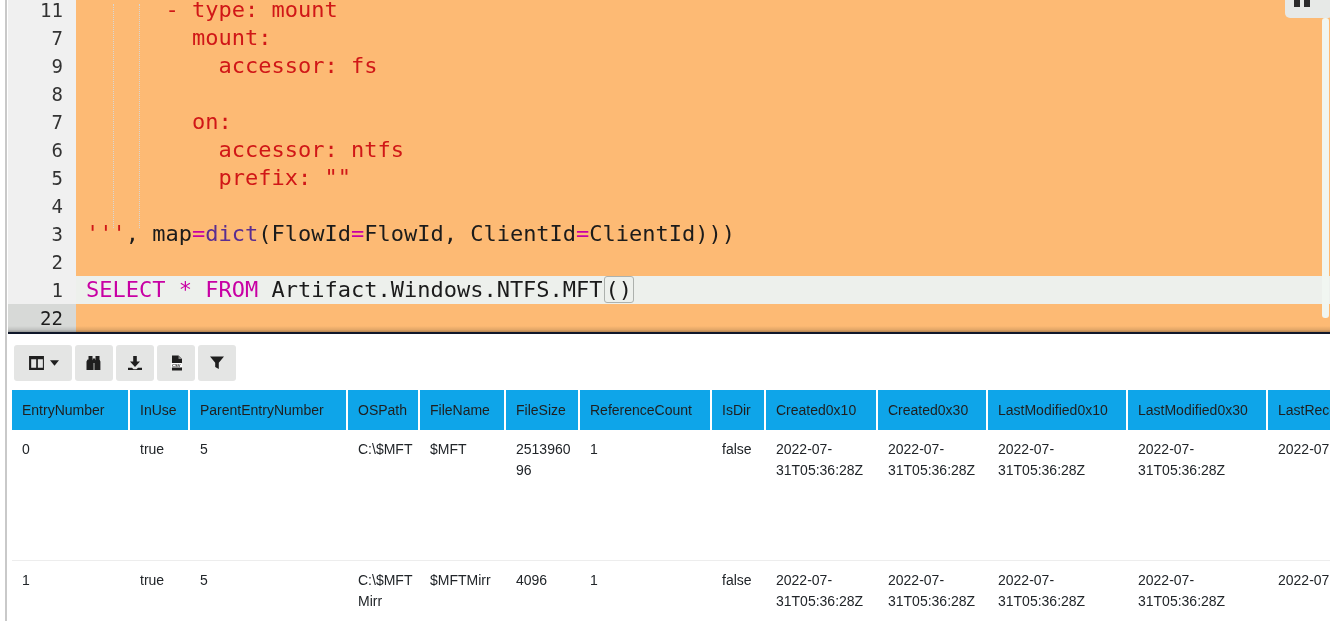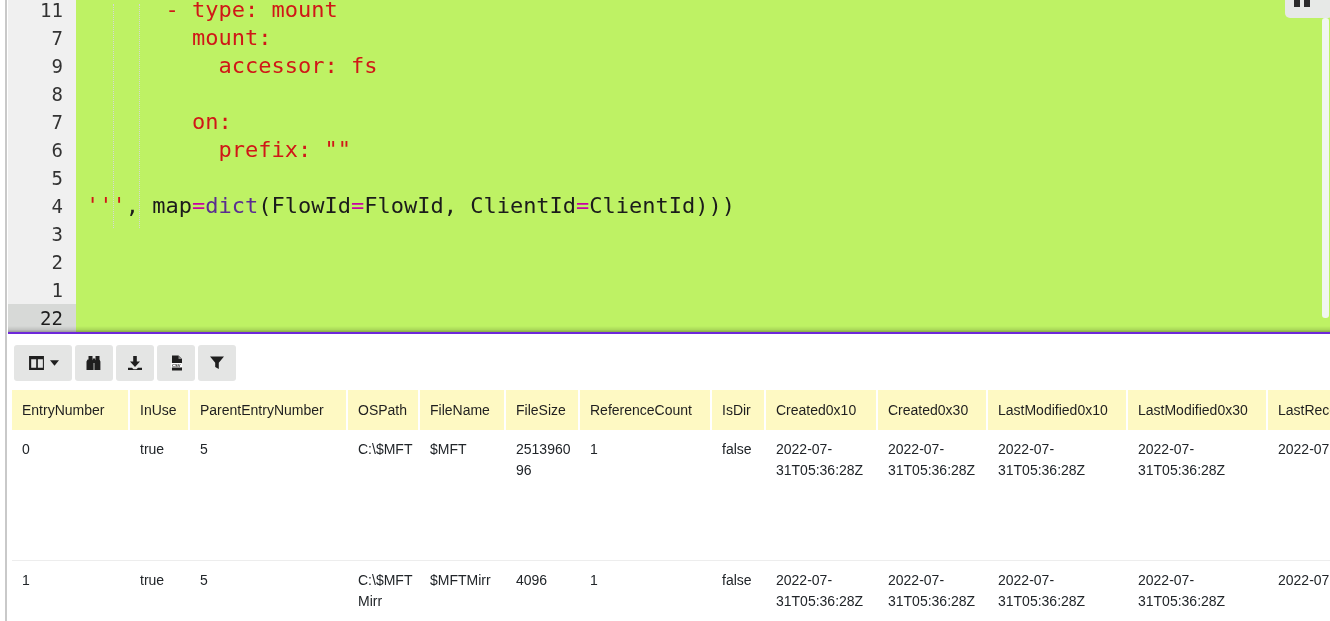--- a/index.html
+++ b/index.html
@@ -1,22 +1,22 @@
 <!DOCTYPE html>
 <html style="--str: #d01717; --kw: #c800a4; --fn: #5b2d90; --plain: #1b1b1b;"><head>
 <meta charset="utf-8">
 <style>
   html,body{margin:0;padding:0;background:#fff;}
   .page{position:relative;width:1330px;height:621px;overflow:hidden;background:#fff;
         font-family:"Liberation Sans",sans-serif;}
   .left-line{position:absolute;left:5px;top:0;width:2px;height:621px;background:#c9c9c9;}
 
   
-  .editor{position:absolute;left:8px;top:0;right:0;height:332px;background:#bef264;
-          border-bottom:2px solid #6d28d9;overflow:hidden;}
+  .editor{position:absolute;left:8px;top:0;right:0;height:332px;background:#fdba74;
+          border-bottom:2px solid #0f172a;overflow:hidden;}
   .editor::after{content:"";position:absolute;left:0;right:0;bottom:0;height:6px;
           background:linear-gradient(to bottom,rgba(0,0,0,0) 0%,rgba(0,0,0,0.10) 60%,rgba(0,0,0,0.30) 100%);}
   .gutter{position:absolute;left:0;top:0;bottom:0;width:68px;background:#f0f0f0;}
   .gutter-inner{position:absolute;left:0;right:0;top:-4px;}
   .gnum{height:28px;line-height:28px;text-align:right;padding-right:13px;
         font-family:"DejaVu Sans Mono",monospace;font-size:19px;color:#333;}
   .gnum.act{background:#d7d9d7;color:#1c1c1c;}
   .code{position:absolute;left:68px;right:0;top:0;bottom:0;overflow:hidden;}
   .lines{position:absolute;left:0;right:0;top:-4px;}
   .cline{height:28px;line-height:28px;white-space:pre;padding-left:10px;
@@ -40,21 +40,21 @@
   .tbtn{width:38px;height:36px;background:#e4e5e4;border:0;border-radius:3px;margin-right:3px;
         display:flex;align-items:center;justify-content:center;cursor:pointer;padding:0;}
   .tbtn.first{width:58px;}
   .tbtn svg{display:block;}
   .caret{margin-left:5px;}
 
   
   .twrap{position:absolute;top:390px;left:12px;right:0;bottom:0;overflow:hidden;}
   table.results{border-collapse:separate;border-spacing:0;table-layout:fixed;width:1456px;
         font-family:"Liberation Sans",sans-serif;font-size:14px;color:#212529;}
-  table.results th{background:#fef9c3;height:40px;padding:0 4px 0 10px;text-align:left;
+  table.results th{background:#0ea5e9;height:40px;padding:0 4px 0 10px;text-align:left;
         font-weight:400;color:#1f1f1f;white-space:nowrap;overflow:hidden;border-right:2px solid #fff;}
   table.results th:last-child{border-right:0;}
   table.results td{vertical-align:top;padding:9px 4px 0 10px;line-height:21px;background:#fff;}
   table.results tbody tr:first-child td{height:121px;}
   table.results tbody tr + tr td{border-top:1px solid #ededed;}
   td.wrap-any{overflow-wrap:anywhere;word-break:break-word;}
 </style>
 </head>
 <body>
 
@@ -80,24 +80,26 @@
     </div>
     <div class="code">
       <div class="guide g1"></div>
       <div class="guide g2"></div>
       <div class="lines">
           <div class="cline"><span class="tk-pl">      </span><span class="tk-str">- type: mount</span></div>
           <div class="cline"><span class="tk-pl">        </span><span class="tk-str">mount:</span></div>
           <div class="cline"><span class="tk-pl">          </span><span class="tk-str">accessor: fs</span></div>
           <div class="cline"><span class="tk-pl">          </span></div>
           <div class="cline"><span class="tk-pl">        </span><span class="tk-str">on:</span></div>
+          <div class="cline"><span class="tk-pl">          </span><span class="tk-str">accessor: ntfs</span></div>
           <div class="cline"><span class="tk-pl">          </span><span class="tk-str">prefix: ""</span></div>
           <div class="cline"></div>
           <div class="cline"><span class="tk-str">'''</span><span class="tk-pl">, map</span><span class="tk-op">=</span><span class="tk-fn">dict</span><span class="tk-pl">(FlowId</span><span class="tk-op">=</span><span class="tk-pl">FlowId, ClientId</span><span class="tk-op">=</span><span class="tk-pl">ClientId)))</span></div>
           <div class="cline"></div>
+          <div class="cline act"><span class="tk-kw">SELECT</span><span class="tk-pl"> </span><span class="tk-kw">*</span><span class="tk-pl"> </span><span class="tk-kw">FROM</span><span class="tk-pl"> Artifact.Windows.NTFS.MFT</span><span class="tk-br">()</span></div>
         </div>
     </div>
     <div class="vscroll"></div>
     <button class="cut-btn">
       <span class="fr f1"></span>
       <span class="fr f2"></span>
     </button>
   </div>
 
   <div class="tbar">

